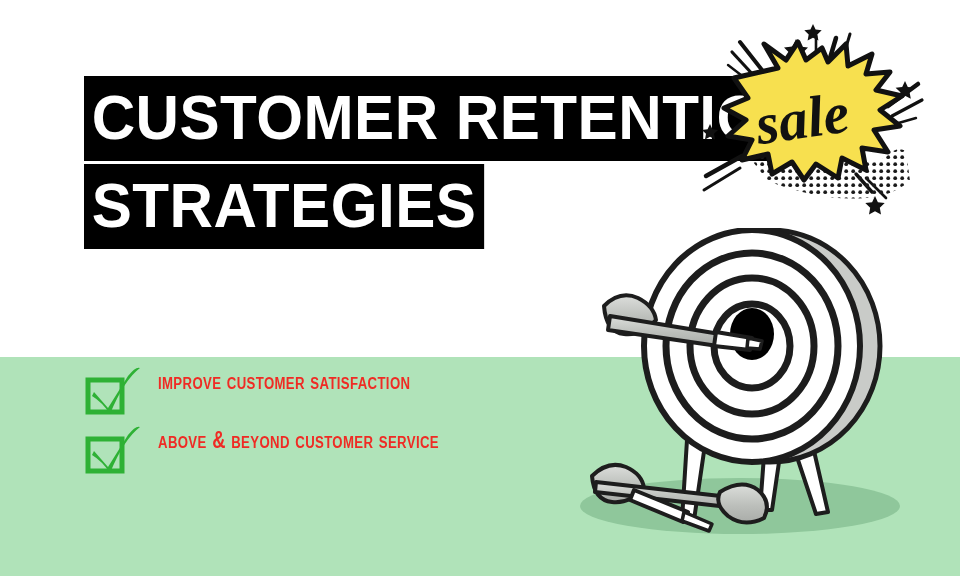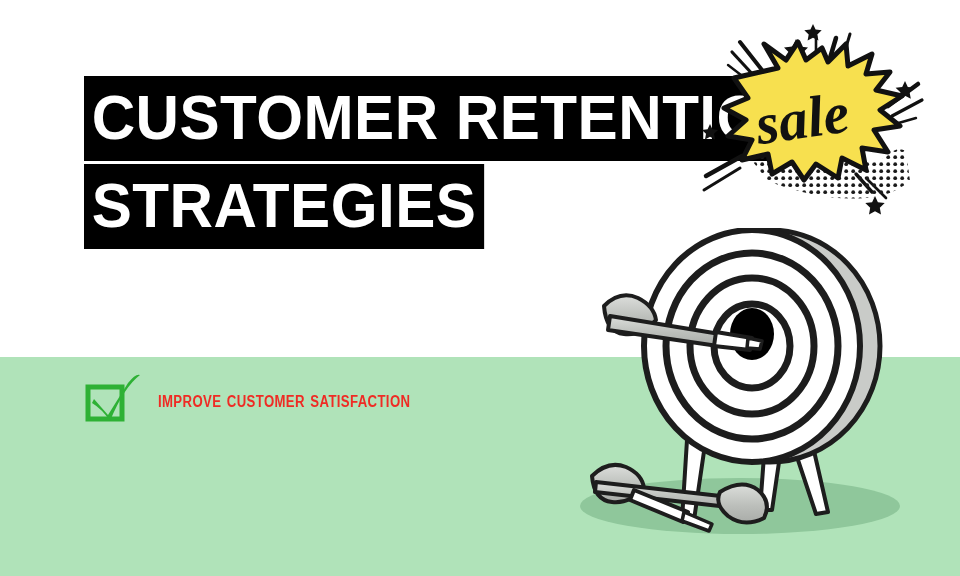--- a/index.html
+++ b/index.html
@@ -67,21 +67,21 @@
   .checklist {
     position: absolute;
     left: 84px;
     top: 370px;
     width: 420px;
   }
   .check-row {
     position: relative;
     height: 59px;
     display: flex;
-    align-items: center;
+    align-items: flex-start;
   }
   .check-mark-box {
     position: relative;
     width: 58px;
     height: 46px;
     flex: 0 0 58px;
   }
   .check-mark-box svg {
     position: absolute;
     left: 0;
@@ -260,17 +260,26 @@
     <div class="check-row">
       <span class="check-mark-box">
         <svg width="58" height="46" viewBox="0 0 58 46">
           <rect x="4" y="10" width="34" height="32" fill="none" stroke="#2eb135" stroke-width="5"></rect>
           <path d="M10 22 L24 38 L44 6 Q52 -4 56 -2 Q40 10 26 44 Q18 32 8 26 Z" fill="#2eb135"></path>
         </svg>
       </span>
       <span class="check-label">IMPROVE CUSTOMER SATISFACTION</span>
     </div>
 
+    <div class="check-row">
+      <span class="check-mark-box">
+        <svg width="58" height="46" viewBox="0 0 58 46">
+          <rect x="4" y="10" width="34" height="32" fill="none" stroke="#2eb135" stroke-width="5"></rect>
+          <path d="M10 22 L24 38 L44 6 Q52 -4 56 -2 Q40 10 26 44 Q18 32 8 26 Z" fill="#2eb135"></path>
+        </svg>
+      </span>
+      <span class="check-label">Above &amp; Beyond customer service</span>
+    </div>
 
 
   </div>
 
 </div>
 
 </body></html>

